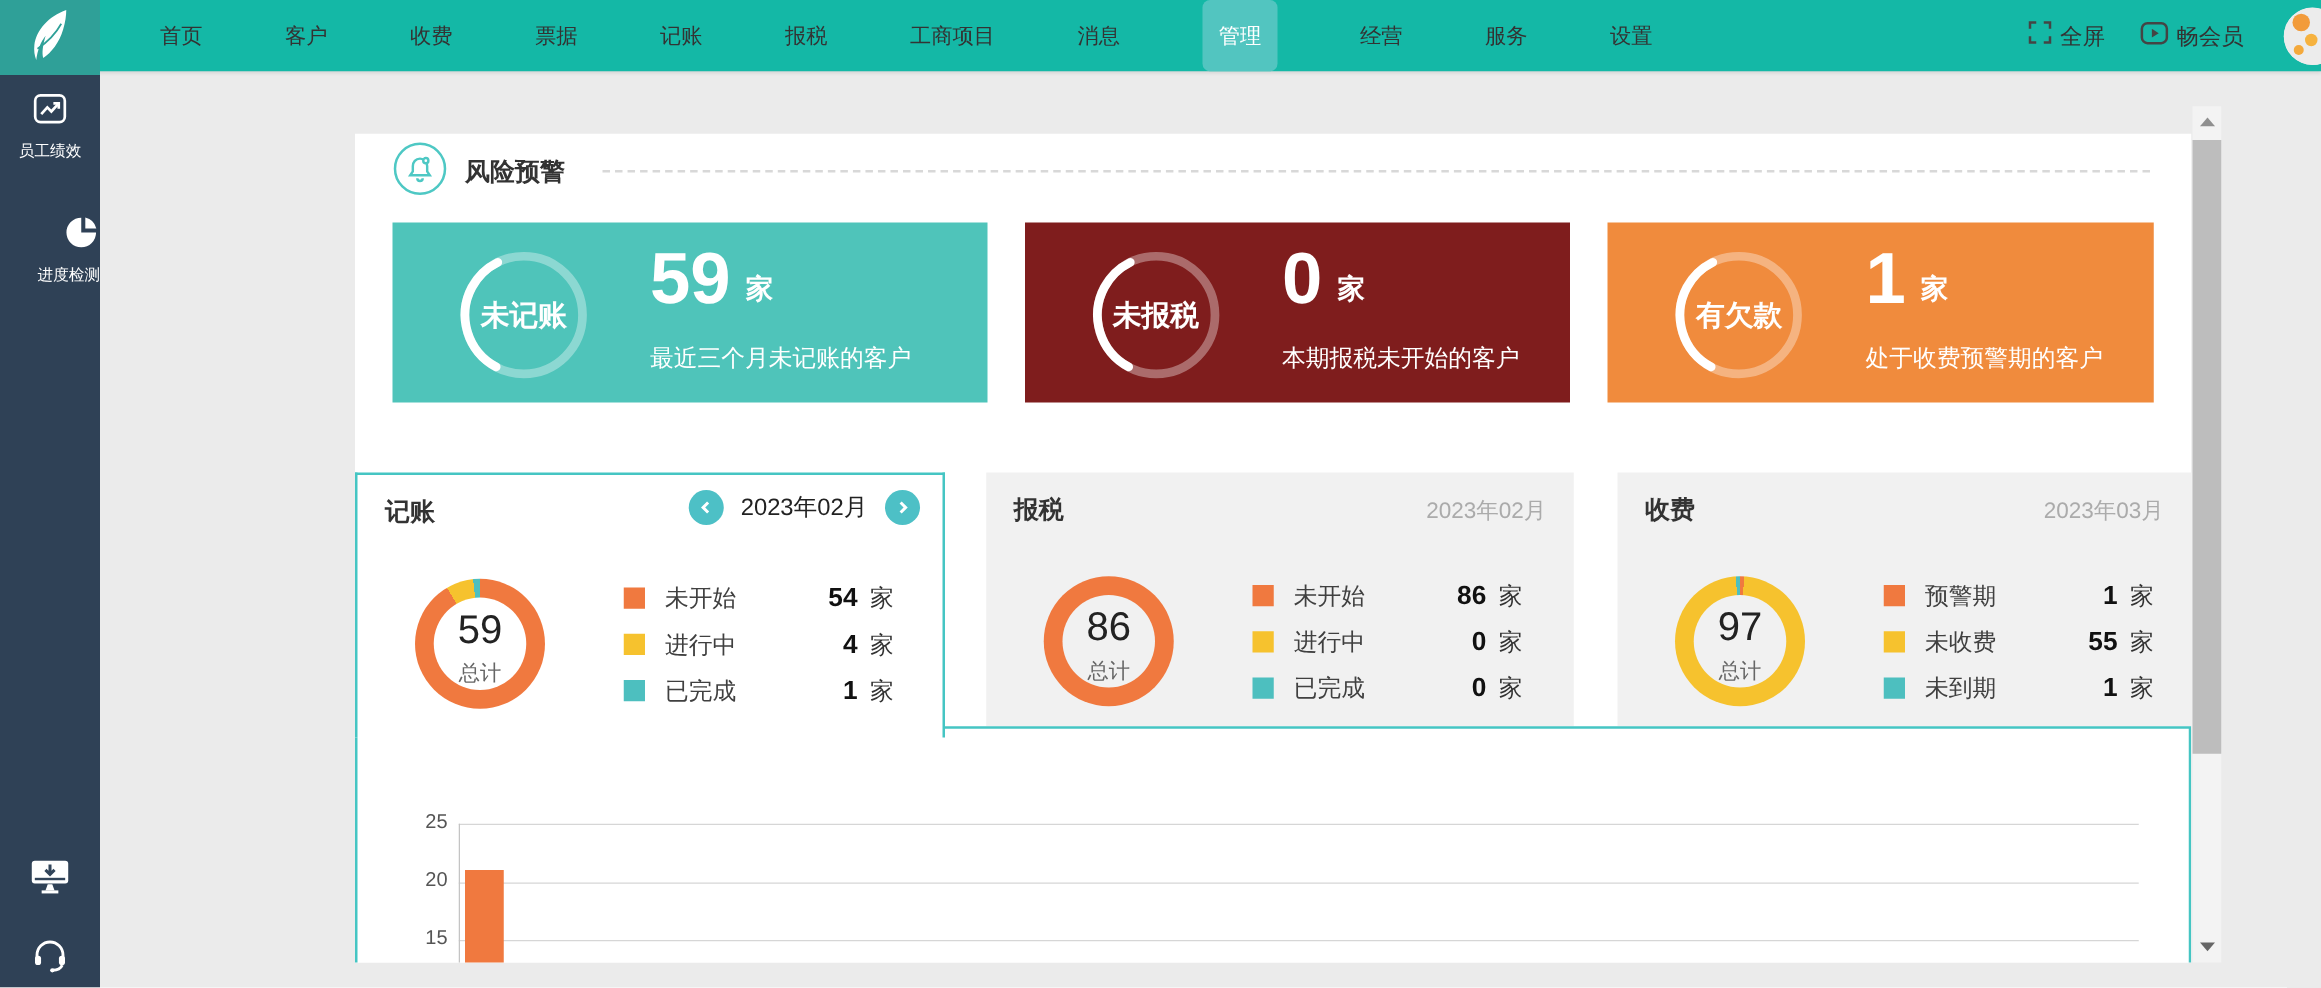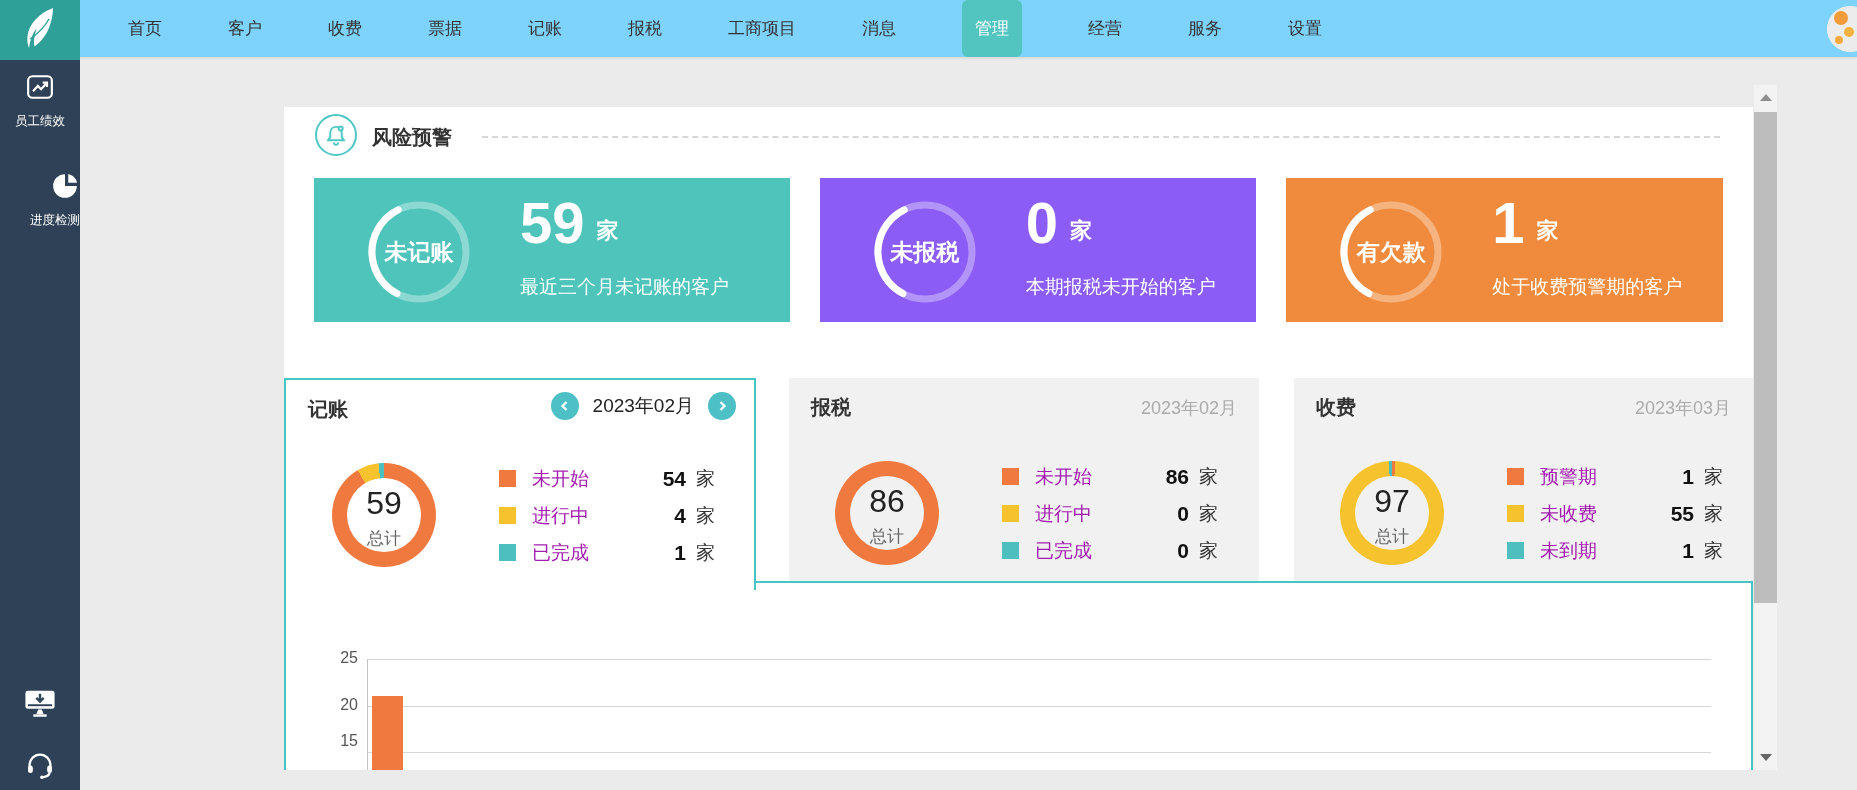--- a/index.html
+++ b/index.html
@@ -1,20 +1,20 @@
 <!DOCTYPE html>
 <html><head>
 <meta charset="utf-8">
 <style>
   * { margin:0; padding:0; box-sizing:border-box; }
   html,body { width:1857px; height:790px; overflow:hidden; }
   body { position:relative; background:#EBEBEB; font-family:"Liberation Sans","DejaVu Sans",sans-serif; color:#333; }
 
   
-  .nav { position:absolute; left:0; top:0; width:100%; height:57px; background:#7dd3fc;
+  .nav { position:absolute; left:0; top:0; width:100%; height:57px; background:#14b8a6;
          box-shadow:0 1px 3px rgba(0,0,0,.10); z-index:6; display:flex; align-items:flex-start; }
   .logo { position:absolute; left:0; top:0; width:80px; height:60px; background:#2FA098;
           display:flex; align-items:center; justify-content:center; z-index:7; }
   .nav-items { display:flex; gap:66px; margin-left:128px; font-size:17px; color:#333; align-items:center; }
   .nav-item { cursor:pointer; white-space:nowrap; }
   .nav-item.active { background:#52C5C0; color:#fff; padding:17px 13px; border-radius:6px; }
   .nav-right { position:absolute; right:62px; top:0; height:57px; display:flex; align-items:center; gap:28px; }
   .nav-tool { display:flex; align-items:center; gap:6px; font-size:18px; color:#333; cursor:pointer; }
   .avatar { position:absolute; right:-16px; top:6px; width:46px; height:46px; border-radius:50%;
             background:#ECECEC; overflow:hidden; z-index:7; }
@@ -66,21 +66,21 @@
   .donut { position:absolute; left:46px; top:83px; width:104px; height:104px; border-radius:50%; }
   .donut-hole { position:absolute; inset:15px; border-radius:50%; }
   .p0 .donut-hole { background:#fff; }
   .p1 .donut-hole, .p2 .donut-hole { background:#F1F1F1; }
   .donut-num { position:absolute; left:0; right:0; top:22px; text-align:center; font-size:32px; color:#222; }
   .donut-cap { position:absolute; left:0; right:0; bottom:17px; text-align:center; font-size:17px; color:#666; }
 
   .legend { position:absolute; left:213px; top:80px; }
   .leg-row { display:flex; align-items:center; height:37px; }
   .sq { width:17px; height:17px; margin-right:16px; }
-  .leg-label { font-size:19px; color:#a21caf; width:96px; }
+  .leg-label { font-size:19px; color:#404040; width:96px; }
   .leg-val { font-size:21px; font-weight:bold; color:#111; width:58px; text-align:right; margin-right:10px; }
   .leg-unit { font-size:19px; color:#333; }
 
   
   .chart-panel { position:absolute; left:0; top:474px; width:1469px; height:300px; background:#fff;
                  border:2px solid #45C5C3; z-index:2; }
   .gridline { position:absolute; left:81px; width:1344px; height:1px; background:#D6D6D6; }
   .axis-v { position:absolute; left:81px; width:1px; bottom:0; background:#C4C4C4; }
   .tick-label { position:absolute; left:28px; width:44px; text-align:right; font-size:16px; color:#555; }
   .bar { position:absolute; width:31px; bottom:0; }
@@ -112,20 +112,42 @@
     <div class="nav-item">票据</div>
     <div class="nav-item">记账</div>
     <div class="nav-item">报税</div>
     <div class="nav-item">工商项目</div>
     <div class="nav-item">消息</div>
     <div class="nav-item active">管理</div>
     <div class="nav-item">经营</div>
     <div class="nav-item">服务</div>
     <div class="nav-item">设置</div>
   </div>
+  <div class="nav-right">
+    <div class="nav-tool">
+      <span>
+        <svg width="20" height="20" viewBox="0 0 20 20" stroke="#444" stroke-width="2" fill="none">
+          <path d="M2 7 V2 H7"></path>
+            <path d="M13 2 H18 V7"></path>
+            <path d="M18 13 V18 H13"></path>
+            <path d="M7 18 H2 V13"></path>
+        </svg>
+      </span>
+      <span>全屏</span>
+    </div>
+    <div class="nav-tool">
+      <span>
+        <svg width="23" height="19" viewBox="0 0 23 19" fill="none" stroke="#444" stroke-width="2">
+          <rect x="1.5" y="1.5" width="20" height="16" rx="4.5"></rect>
+          <path d="M9.5 6 L15 9.5 L9.5 13 Z" fill="#444" stroke="none"></path>
+        </svg>
+      </span>
+      <span>畅会员</span>
+    </div>
+  </div>
   <div class="avatar">
     <svg width="46" height="46" viewBox="0 0 46 46">
       <circle cx="23" cy="23" r="23" fill="#ECECEC"></circle>
       <circle cx="14" cy="12" r="7" fill="#F29B3B"></circle>
       <circle cx="22" cy="26" r="5" fill="#F6B23F"></circle>
       <circle cx="12" cy="34" r="4" fill="#F4A93C"></circle>
     </svg>
   </div>
 </div>
 
@@ -191,21 +213,21 @@
           <circle cx="55" cy="55" r="47" fill="none" stroke="#fff" stroke-width="7" stroke-linecap="round" stroke-dasharray="103 192" transform="rotate(118 55 55)"></circle>
         </svg>
       </div>
       <div class="ring-label">未记账</div>
       <div class="card-num-row">
         <span class="card-num">59</span>
         <span class="card-unit">家</span>
       </div>
       <div class="card-desc">最近三个月未记账的客户</div>
     </div>
-    <div class="risk-card" style="background: #8b5cf6;">
+    <div class="risk-card" style="background: #7f1d1d;">
       <div class="ring">
         <svg width="110" height="110">
           <circle cx="55" cy="55" r="47" fill="none" stroke="rgba(255,255,255,.35)" stroke-width="7"></circle>
           <circle cx="55" cy="55" r="47" fill="none" stroke="#fff" stroke-width="7" stroke-linecap="round" stroke-dasharray="103 192" transform="rotate(118 55 55)"></circle>
         </svg>
       </div>
       <div class="ring-label">未报税</div>
       <div class="card-num-row">
         <span class="card-num">0</span>
         <span class="card-unit">家</span>
@@ -333,21 +355,21 @@
     </div>
   </div>
 
   <div class="chart-panel">
     <div id="bar-plot">
         <div class="gridline" style="top: 76px;"></div>
         <div class="tick-label" style="top: 66px;">25</div>
         <div class="gridline" style="top: 122.5px;"></div>
         <div class="tick-label" style="top: 112.5px;">20</div>
         <div class="gridline" style="top: 169px;"></div>
-        <div class="tick-label" style="top: 149px;">15</div>
+        <div class="tick-label" style="top: 159px;">15</div>
         <div class="axis-v" style="top: 76px;"></div>
         <div class="bar" style="left: 86px; top: 113.2px; background: rgb(240, 121, 63);"></div>
       </div>
   </div>
 </div>
 
 <div class="scrollbar">
   <div class="sb-btn sb-up">
       <span class="tri-up"></span>
     </div>

